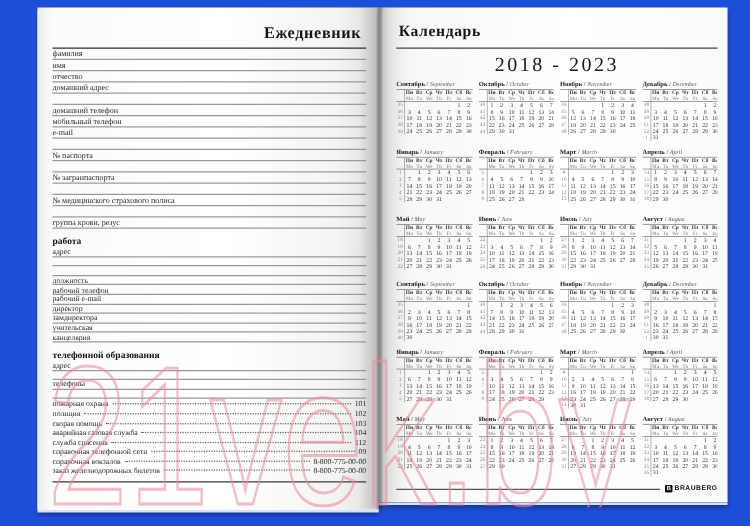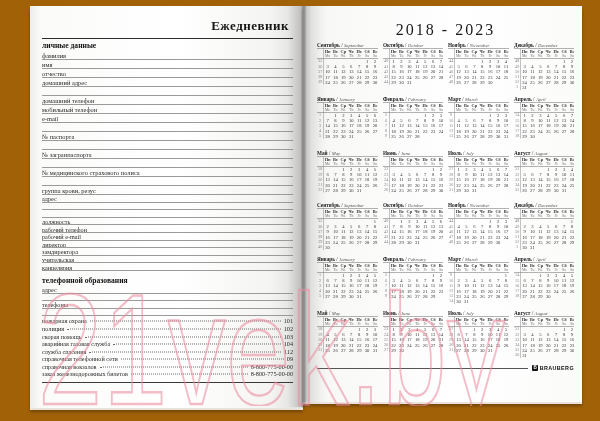--- a/index.html
+++ b/index.html
@@ -1,17 +1,17 @@
 <!DOCTYPE html>
 <html><head>
 <meta charset="utf-8">
 <style>
   html,body{margin:0;padding:0;background:#dcdcde;}
   #stage{position:relative;width:600px;height:421px;overflow:hidden;
-         background:#a16207;font-family:"Liberation Serif",serif;}
+         background:#1d4ed8;font-family:"Liberation Serif",serif;}
   
   .roses{position:absolute;z-index:1;background:
     radial-gradient(circle at 12px 10px, #d1202f 5px, rgba(0,0,0,0) 6px),
     radial-gradient(circle at 30px 26px, #a31220 7px, rgba(0,0,0,0) 8px),
     radial-gradient(circle at 6px 32px, #8f0f1a 6px, rgba(0,0,0,0) 7px),
     radial-gradient(circle at 26px 4px, #5f1f14 4px, rgba(0,0,0,0) 5px),
     radial-gradient(circle at 20px 40px, #e7556.5 3px, rgba(0,0,0,0) 4px),
     radial-gradient(circle at 20px 40px, #e75565 3px, rgba(0,0,0,0) 4px),
     radial-gradient(circle at 38px 14px, #3a4423 5px, rgba(0,0,0,0) 6px),
     radial-gradient(circle at 42px 38px, #c41e2c 6px, rgba(0,0,0,0) 7px),
@@ -78,39 +78,39 @@
 
 <div id="stage">
   <div class="roses roses-left"></div>
   <div class="roses roses-right"></div>
   <div class="roses roses-bottom"></div>
 
   <div class="page" id="left-page">
     <div id="diary-title">Ежедневник</div>
     <div id="left-sections">
         <div class="sec-personal">
-          <div class="l-head first">личные данные</div>
           <div class="f-row">фамилия</div>
           <div class="f-row">имя</div>
           <div class="f-row">отчество</div>
           <div class="f-row">домашний адрес</div>
           <div class="f-row"></div>
           <div class="f-row">домашний телефон</div>
           <div class="f-row">мобильный телефон</div>
           <div class="f-row">e-mail</div>
           <div class="f-row"></div>
           <div class="f-row">№ паспорта</div>
           <div class="f-row"></div>
           <div class="f-row">№ загранпаспорта</div>
           <div class="f-row"></div>
           <div class="f-row">№ медицинского страхового полиса</div>
           <div class="f-row"></div>
           <div class="f-row">группа крови, резус</div>
         </div>
         <div class="sec-work">
+          <div class="l-head">работа</div>
           <div class="f-row">адрес</div>
           <div class="f-row"></div>
           <div class="f-row"></div>
           <div class="f-row">должность</div>
           <div class="f-row">рабочий телефон</div>
           <div class="f-row">рабочий e-mail</div>
           <div class="f-row">директор</div>
           <div class="f-row">замдиректора</div>
           <div class="f-row">учительская</div>
           <div class="f-row">канцелярия</div>
@@ -162,20 +162,21 @@
             <span>заказ железнодорожных билетов</span>
             <span class="dots"></span>
             <span>8-800-775-00-00</span>
           </div>
         </div>
       </div>
     <div id="left-bottom-rule"></div>
   </div>
 
   <div class="page" id="right-page">
+    <div id="cal-title">Календарь</div>
     <div class="year-label">2018 - 2023</div>
     <div class="months" id="months-0">
         <div class="month">
           <div class="m-inner">
             <div class="m-title"><span class="ru">Сентябрь</span> / <span class="en">September</span></div>
             <table>
               <colgroup>
                 <col style="width:13px">
                 <col>
                 <col>

